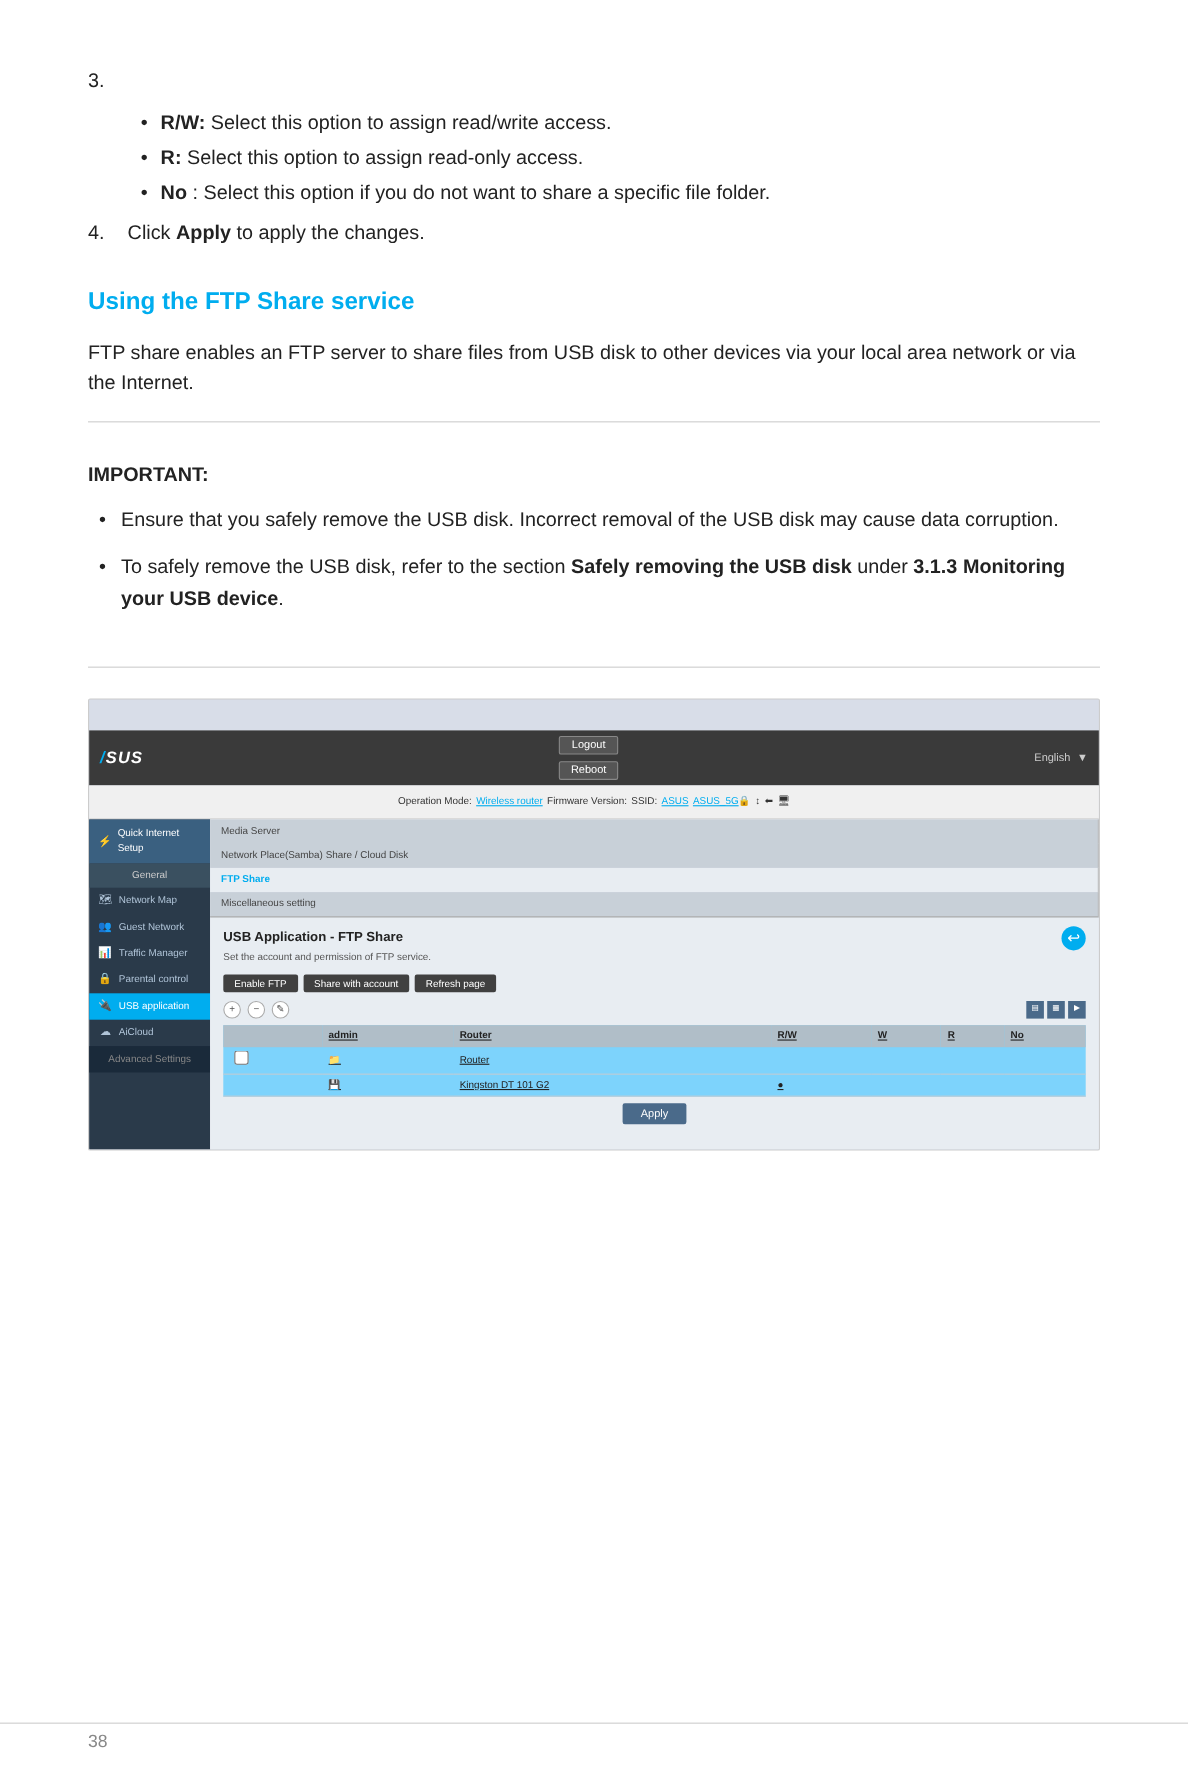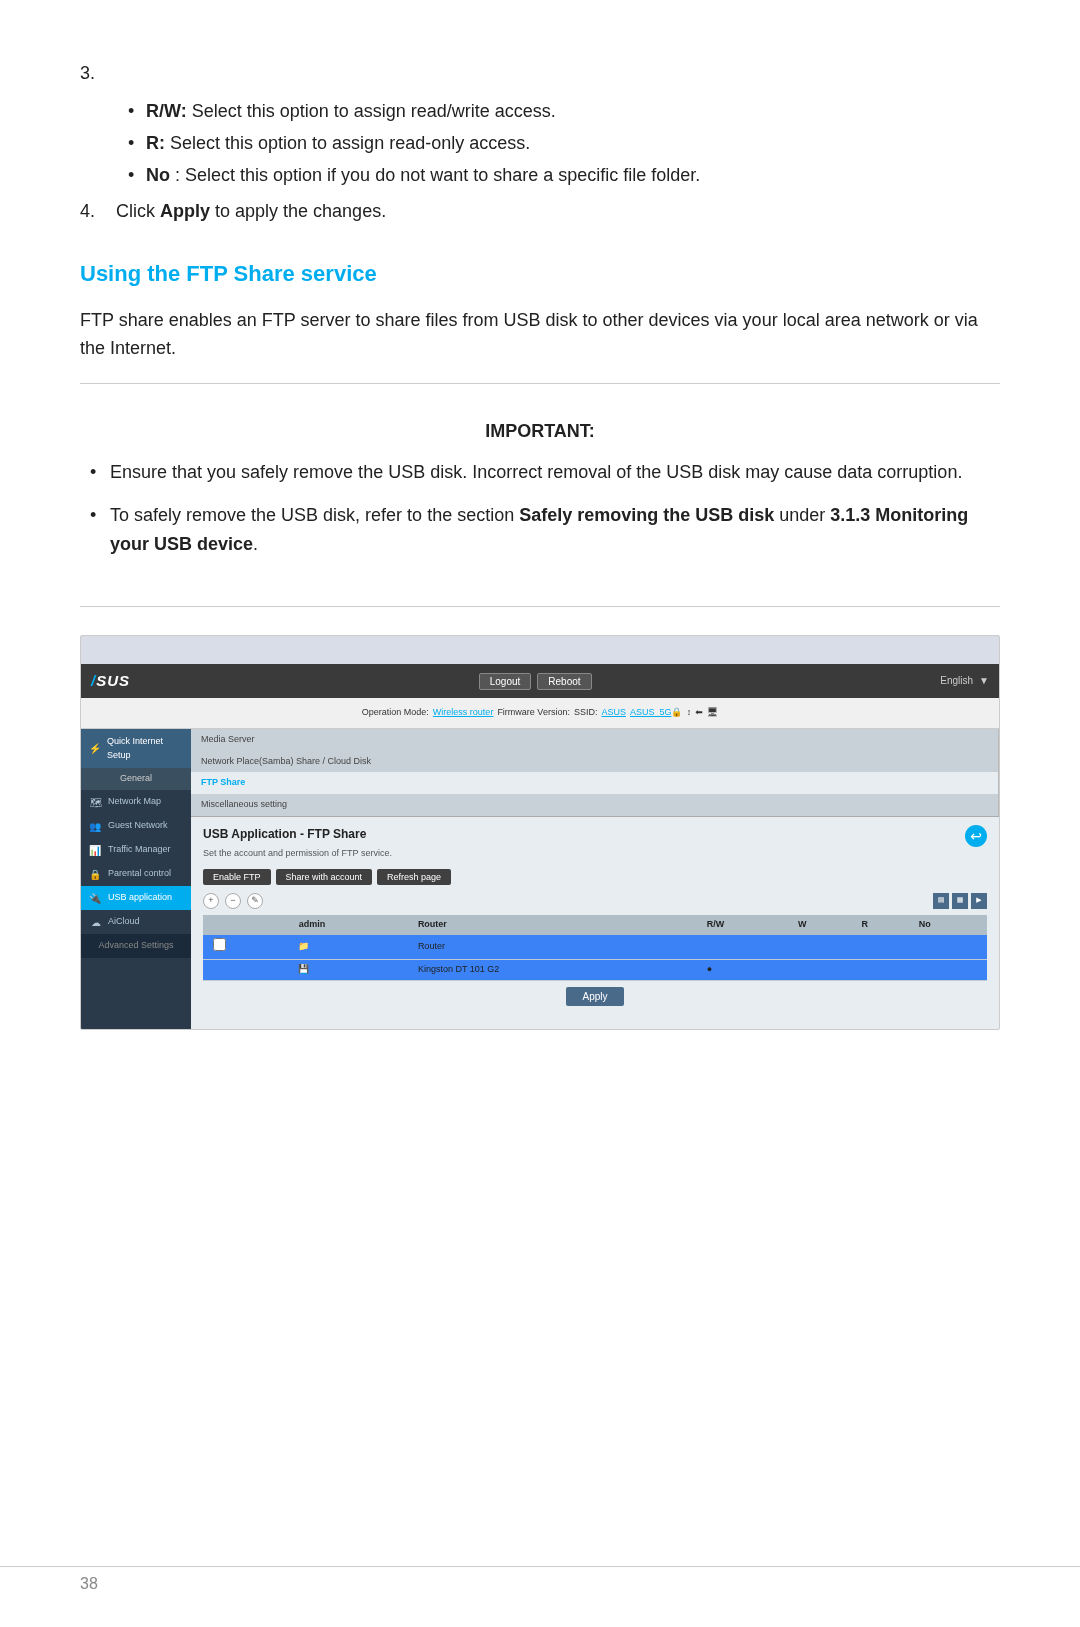--- a/index.html
+++ b/index.html
@@ -70,21 +70,20 @@
       margin: 20px 0;
     }
 
     .important-block {
       padding: 14px 0 14px 0;
     }
     .important-label {
       font-weight: bold;
       font-size: 18px;
       margin-bottom: 12px;
-      text-align: center;
     }
     .important-bullets {
       list-style: none;
       margin-left: 10px;
     }
     .important-bullets li {
       position: relative;
       padding-left: 20px;
       margin-bottom: 14px;
       font-size: 18px;
@@ -125,20 +124,21 @@
       color: #fff;
       font-size: 15px;
       font-weight: bold;
       font-style: italic;
       letter-spacing: 1px;
     }
     .router-logo span { color: #00adef; }
     .topbar-buttons {
       display: flex;
       gap: 6px;
+      flex-direction: column;
     }
     .topbar-btn {
       background: #555;
       color: #fff;
       border: 1px solid #888;
       padding: 2px 10px;
       font-size: 10px;
       cursor: pointer;
       border-radius: 2px;
     }
@@ -313,22 +313,23 @@
       color: #fff;
       font-size: 7px;
       display: flex;
       align-items: center;
       justify-content: center;
     }
 
     .ftp-table {
       width: 100%;
       border-collapse: collapse;
-      background: #3b82f6;
-      font-size: 9px;
+      background: #7dd3fc;
+      font-size: 9px;
+      text-decoration: underline;
     }
     .ftp-table th {
       background: #b0bec8;
       padding: 3px 6px;
       text-align: left;
       font-weight: bold;
       font-size: 9px;
     }
     .ftp-table td {
       padding: 3px 6px;

